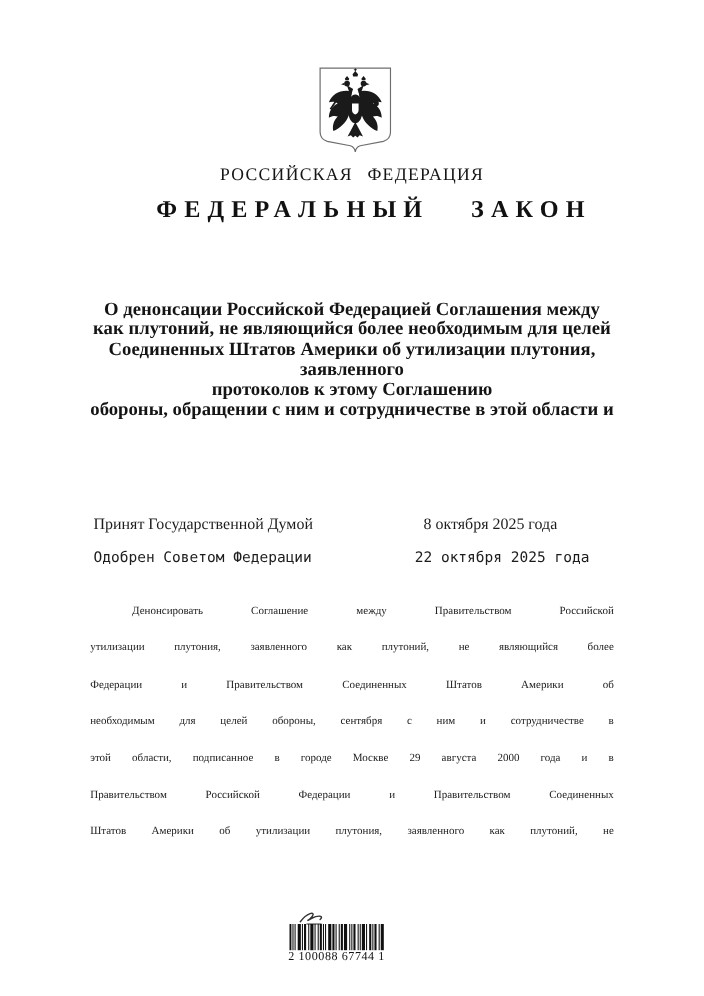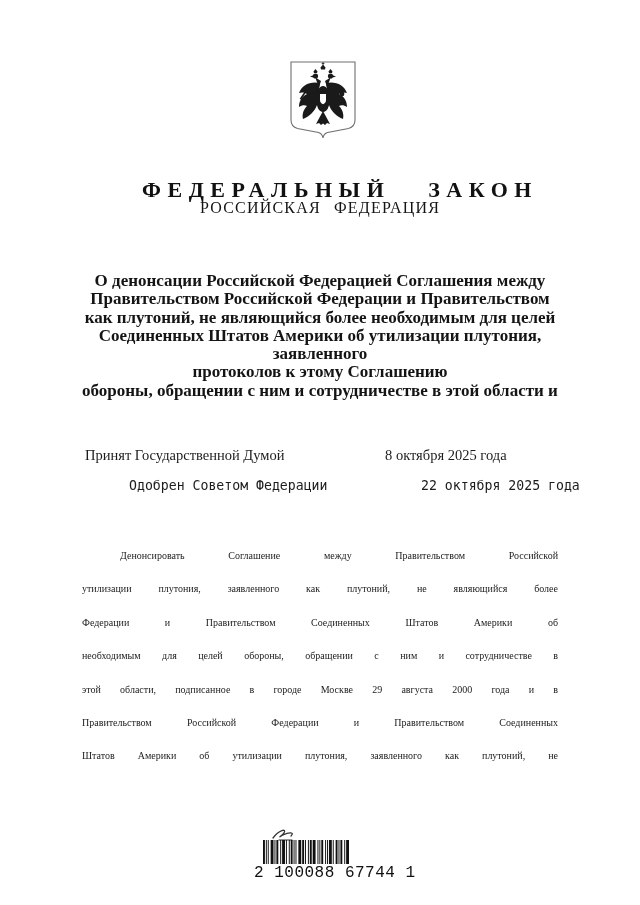--- a/index.html
+++ b/index.html
@@ -30,21 +30,20 @@
   
   .country {
     position: absolute;
     left: 0; top: 151px;
     width: 100%;
     text-align: center;
     font-size: 16px;
     letter-spacing: 1.2px;
     word-spacing: 8px;
     color: #151515;
-    margin-top: 48px;
   }
   .law-type {
     position: absolute;
     left: 0; top: 177px;
     width: 100%;
     text-align: center;
     font-size: 22px;
     font-weight: bold;
     letter-spacing: 6.5px;
     word-spacing: 26px;
@@ -60,27 +59,27 @@
     text-align: center;
     font-weight: bold;
     font-size: 17px;
     color: #141414;
   }
   .law-title-line { line-height: 18.3px; }
 
   
   .adoption {
     position: absolute;
-    left: 85px; top: 441px;
+    left: 85px; top: 463px;
     width: 475px;
   }
   .adoption-row { height: 29.5px; line-height: 29.5px; white-space: nowrap; }
   .adoption-label { display: inline-block; width: 292px; }
   .row-serif { font-family: "Liberation Serif", serif; font-size: 14.5px; }
-  .row-mono  { font-family: "DejaVu Sans Mono", monospace; font-size: 13.2px; margin-left: 44px; }
+  .row-mono  { font-family: "DejaVu Sans Mono", monospace; font-size: 13.2px; }
   .date-indent { padding-left: 8px; }
 
   
   .body-text {
     position: absolute;
     left: 82px; top: 539px;
     width: 476px;
     font-size: 10px;
     color: #222;
   }
@@ -105,22 +104,22 @@
     margin: 0 auto -2px 16px;
     width: 28px; height: 15px;
   }
   .bars {
     display: block;
     margin: 0 auto;
     width: 86px; height: 24px;
   }
   .barcode-digits {
     margin-top: 0;
-    font-family: Liberation Mono, monospace;
-    font-size: 16px;
+    font-family: Liberation Serif, serif;
+    font-size: 11px;
     letter-spacing: 0.5px;
     color: #111;
     white-space: nowrap;
   }
 </style>
 </head>
 <body>
 
 <div class="page">
 
@@ -148,41 +147,40 @@
       </g>
       <path d="M30,33 h6 v6 q0,3 -3,4.2 q-3,-1.2 -3,-4.2 z" fill="#ffffff"></path>
     </svg>
   </div>
 
   <div class="country">РОССИЙСКАЯ ФЕДЕРАЦИЯ</div>
   <div class="law-type">ФЕДЕРАЛЬНЫЙ ЗАКОН</div>
 
   <div class="law-title">
     <div class="law-title-line">О денонсации Российской Федерацией Соглашения между</div>
-    <div class="law-title-line">Правительством Российской Федерации и Правительством</div>
     <div class="law-title-line">как плутоний, не являющийся более необходимым для целей</div>
     <div class="law-title-line">Соединенных Штатов Америки об утилизации плутония, заявленного</div>
     <div class="law-title-line">протоколов к этому Соглашению</div>
     <div class="law-title-line">обороны, обращении с ним и сотрудничестве в этой области и</div>
   </div>
 
   <div class="adoption">
     <div class="adoption-row row-serif">
       <span class="adoption-label">Принят Государственной Думой</span><span class="adoption-date date-indent">8 октября 2025 года</span>
     </div>
     <div class="adoption-row row-mono">
       <span class="adoption-label">Одобрен Советом Федерации</span><span class="adoption-date">22 октября 2025 года</span>
     </div>
   </div>
 
   <div class="body-text">
     <div class="body-line indent">Денонсировать Соглашение между Правительством Российской</div>
     <div class="body-line">утилизации плутония, заявленного как плутоний, не являющийся более</div>
     <div class="body-line">Федерации и Правительством Соединенных Штатов Америки об</div>
-    <div class="body-line">необходимым для целей обороны, обращении с ним и сотрудничестве в</div>
+    <div class="body-line">необходимым для целей обороны, сентября с ним и сотрудничестве в</div>
     <div class="body-line">этой области, подписанное в городе Москве 29 августа 2000 года и в</div>
     <div class="body-line">Правительством Российской Федерации и Правительством Соединенных</div>
     <div class="body-line">Штатов Америки об утилизации плутония, заявленного как плутоний, не</div>
   </div>
 
   <div class="barcode">
     <svg class="squiggle" viewBox="0 0 28 15">
       <path d="M3,11 C9,3 17,1 14,6 C11,10 7,11 13,8 C19,5 25,5 21,9" fill="none" stroke="#333" stroke-width="1.3" stroke-linecap="round"></path>
       <path d="M9,13 h13" stroke="#333" stroke-width="1.1" stroke-linecap="round"></path>
     </svg>

